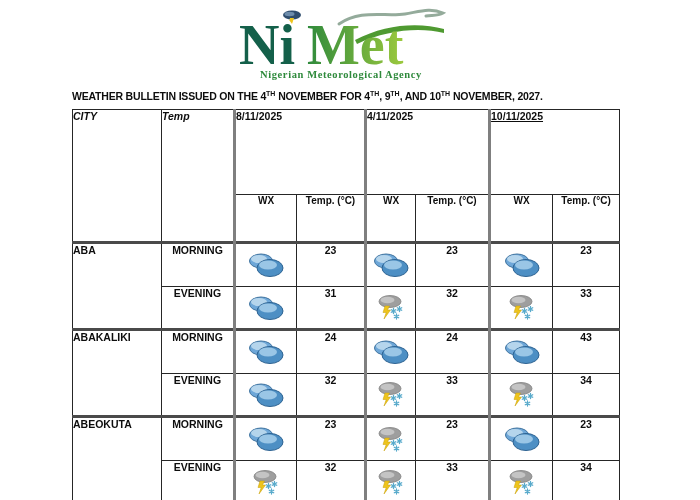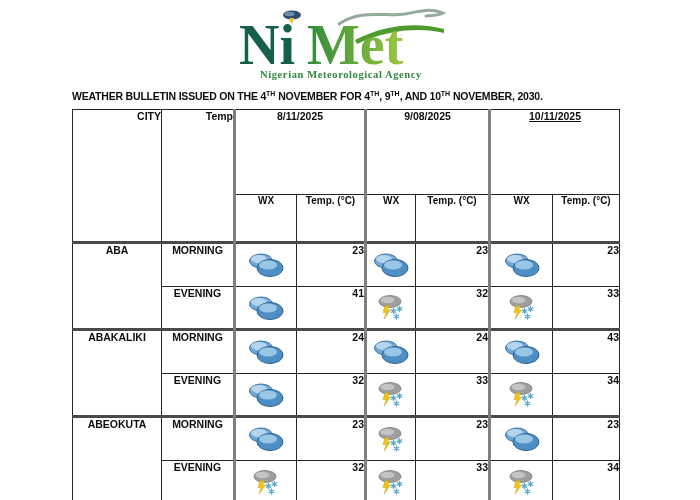--- a/index.html
+++ b/index.html
@@ -22,27 +22,27 @@
     border-collapse:collapse; table-layout:fixed; width:548px;
     font-size:10.5px; font-weight:bold; color:#0d0d0d;
   }
   table.wx th, table.wx td{
     border:1px solid #262626; padding:0; margin:0; overflow:hidden;
   }
   
   .gl{border-left:3px solid #7f7f7f !important;}
   
   tr.grp-top td{border-top:3px solid #4a4a4a !important;}
-  th.head-cell{vertical-align:top; text-align:right; padding-top:34px; font-weight:bold;}
-  th.date-cell{vertical-align:top; text-align:center; padding-top:32px;}
+  th.head-cell{vertical-align:top; text-align:left; padding-top:34px; font-weight:bold;font-style:italic;}
+  th.date-cell{vertical-align:top; text-align:left; padding-top:32px;}
   th.date-low{padding-top:40px;text-decoration:underline;}
   th.sub-cell{vertical-align:top; text-align:center; padding-top:6px; font-size:10px; white-space:nowrap;}
-  td.city-cell{vertical-align:top; text-align:center; padding-top:17px;}
+  td.city-cell{vertical-align:top; padding-top:17px;}
   td.time-cell{vertical-align:top; text-align:center; padding-top:5px;}
-  td.temp-cell{vertical-align:top; text-align:right; padding-top:5px;}
+  td.temp-cell{vertical-align:top; text-align:center; padding-top:5px;}
   td.wx-cell{vertical-align:middle; text-align:center;}
   
   .wx-wrap svg{display:none; vertical-align:middle;}
   .wx-wrap.wx-cloudy svg.ic-cloud{display:inline-block;}
   .wx-wrap.wx-thunderstorm svg.ic-thunder{display:inline-block;}
 </style>
 </head>
 <body>
 
 <div class="page">
@@ -66,41 +66,41 @@
       <g transform="translate(56,8)">
         <ellipse cx="9" cy="5" rx="9" ry="4.5" fill="#2f4d6e"></ellipse>
         <ellipse cx="6.5" cy="4" rx="5" ry="2.2" fill="#6d8cab"></ellipse>
         <polygon points="7,8 11,8 9,14 6.5,10.5" fill="#eec41c"></polygon>
       </g>
 
       <text x="114" y="76" text-anchor="middle" font-family="Liberation Serif, serif" font-weight="bold" font-size="10.5" letter-spacing="0.6" fill="#2f8a3c">Nigerian Meteorological Agency</text>
     </svg>
   </div>
 
-  <div class="title"><span>WEATHER BULLETIN ISSUED ON THE 4</span><span class="sup">TH</span><span> NOVEMBER FOR 4</span><span class="sup">TH</span><span>, 9</span><span class="sup">TH</span><span>, AND 10</span><span class="sup">TH</span><span> NOVEMBER, 2030.</span></div>
+  <div class="title"><span>WEATHER BULLETIN ISSUED ON THE 4</span><span class="sup">TH</span><span> NOVEMBER FOR 4</span><span class="sup">TH</span><span>, 9</span><span class="sup">TH</span><span>, AND 10</span><span class="sup">TH</span><span> NOVEMBER, 2027.</span></div>
 
   <div class="tbl-wrap">
     <table class="wx">
       <colgroup>
         <col style="width:89px">
           <col style="width:73px">
         <col style="width:62px">
           <col style="width:69px">
         <col style="width:50px">
           <col style="width:74px">
         <col style="width:63px">
           <col style="width:67px">
       </colgroup>
 
       <tbody>
           <tr style="height:85px">
         <th class="head-cell" rowspan="2">CITY</th>
         <th class="head-cell" rowspan="2">Temp</th>
         <th class="date-cell gl" colspan="2">8/11/2025</th>
-        <th class="date-cell gl" colspan="2">9/08/2025</th>
+        <th class="date-cell gl" colspan="2">4/11/2025</th>
         <th class="date-cell date-low gl" colspan="2">10/11/2025</th>
       </tr>
 
       <tr style="height:48px">
         <th class="sub-cell gl">WX</th>
         <th class="sub-cell">Temp. (°C)</th>
         <th class="sub-cell gl">WX</th>
         <th class="sub-cell">Temp. (°C)</th>
         <th class="sub-cell gl">WX</th>
         <th class="sub-cell">Temp. (°C)</th>
@@ -144,21 +144,21 @@
         <td class="time-cell">EVENING</td>
         <td class="wx-cell gl"><span class="wx-wrap wx-cloudy" data-icon-bind="table.cities.0.rows.1.wx.0">
           <svg class="ic-cloud" width="36" height="26" viewBox="0 0 36 26">
                   <ellipse cx="13" cy="9" rx="11.5" ry="7" fill="#6ea7d8" stroke="#41749f"></ellipse>
                   <ellipse cx="11" cy="7" rx="8" ry="4" fill="#b5d5ec"></ellipse>
                   <ellipse cx="22" cy="16" rx="13" ry="8.5" fill="#4d8fc4" stroke="#2e6392"></ellipse>
                   <ellipse cx="20" cy="13" rx="9" ry="4.5" fill="#9ac6e6"></ellipse>
                 </svg>
           
         </span></td>
-        <td class="temp-cell">41</td>
+        <td class="temp-cell">31</td>
         <td class="wx-cell gl"><span class="wx-wrap wx-thunderstorm" data-icon-bind="table.cities.0.rows.1.wx.1">
           
           <svg class="ic-thunder" width="28" height="27" viewBox="0 0 28 27">
                   <ellipse cx="13" cy="7.5" rx="11" ry="6" fill="#9e9e9e" stroke="#7d7d7d" stroke-width="0.8"></ellipse>
                   <ellipse cx="10.5" cy="6" rx="7" ry="3.2" fill="#c4c4c4"></ellipse>
                   <polygon points="8,12 12.5,12 10.5,16 13.5,16 7,25 9.2,18.5 6,18.5" fill="#eec41c" stroke="#c79e06" stroke-width="0.5"></polygon>
                   <g stroke="#58aacb" stroke-width="1.3" stroke-linecap="round">
                     <path d="M16.5 14.5 v5 M14.3 15.8 l4.4 2.4 M18.7 15.8 l-4.4 2.4"></path>
                     <path d="M22.5 12.5 v5 M20.3 13.8 l4.4 2.4 M24.7 13.8 l-4.4 2.4"></path>
                     <path d="M19.5 20 v5 M17.3 21.3 l4.4 2.4 M21.7 21.3 l-4.4 2.4"></path>

